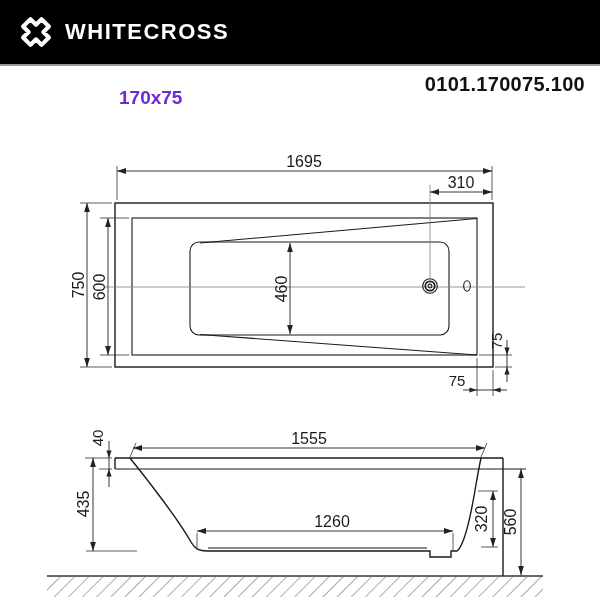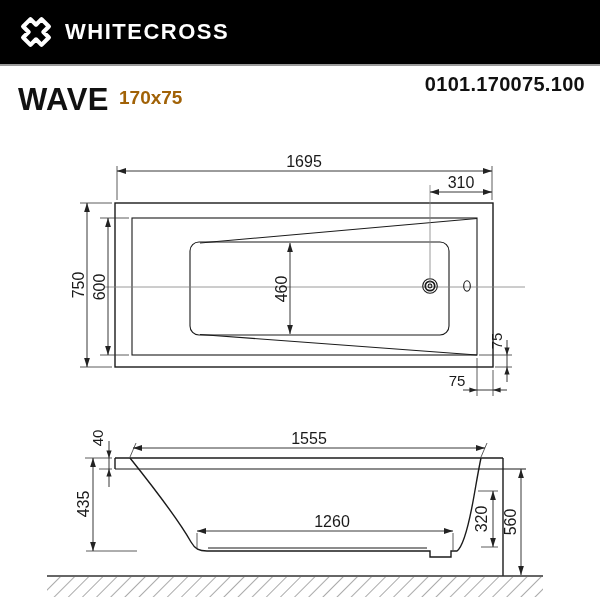--- a/index.html
+++ b/index.html
@@ -19,21 +19,21 @@
   .brand-name{
     color:#fff;font-size:22px;font-weight:600;letter-spacing:1.5px;
   }
   .title-row{position:absolute;left:0;top:66px;width:600px;height:60px;}
   .title-model{
     position:absolute;left:18px;top:84px;font-size:31px;font-weight:bold;
     color:#111;letter-spacing:0.5px;line-height:1;
   }
   .title-size{
     position:absolute;left:119px;top:88px;font-size:19px;font-weight:bold;
-    color:#a16207;line-height:1;
+    color:#6d28d9;line-height:1;
   }
   .product-code{
     position:absolute;right:15px;top:74px;font-size:20px;font-weight:bold;
     color:#111;letter-spacing:0.3px;line-height:1;
   }
   svg.drawing{position:absolute;left:0;top:0;}
   
   .ln    {stroke:#1b1b1b;stroke-width:1.4;fill:none;}
   .ln-th {stroke:#1b1b1b;stroke-width:1.1;fill:none;}
   .dim   {stroke:#222;stroke-width:0.9;fill:none;}
@@ -53,21 +53,20 @@
   <header class="brandbar">
     <svg class="logo" width="40" height="42" viewBox="0 0 40 42">
       <g transform="translate(20,21) rotate(45)">
         <path d="M -5.2,-13 H 5.2 V -5.2 H 13 V 5.2 H 5.2 V 13 H -5.2 V 5.2 H -13 V -5.2 H -5.2 Z" fill="#000" stroke="#fff" stroke-width="4.2" stroke-linejoin="round"></path>
       </g>
     </svg>
     <span class="brand-name">WHITECROSS</span>
   </header>
 
   <div class="title-row"></div>
-  <div class="title-model">WAVE</div>
   <div class="title-size">170x75</div>
   <div class="product-code">0101.170075.100</div>
 
   <svg class="drawing" width="600" height="600" viewBox="0 0 600 600">
     <defs>
       <marker id="arr" markerUnits="userSpaceOnUse" markerWidth="10" markerHeight="7" refX="9" refY="2.9" orient="auto-start-reverse">
         <path d="M0,0 L9,2.9 L0,5.8 Z" fill="#222"></path>
       </marker>
       <pattern id="hatch" patternUnits="userSpaceOnUse" width="10" height="10" patternTransform="rotate(45)">
         <line x1="0" y1="0" x2="0" y2="10" stroke="#555" stroke-width="1"></line>

